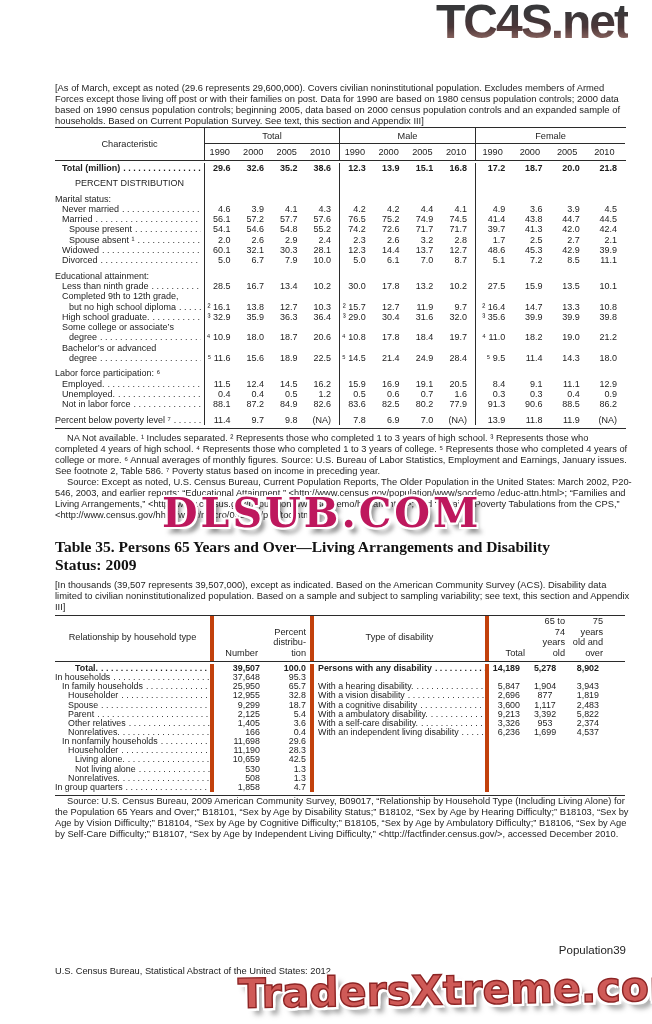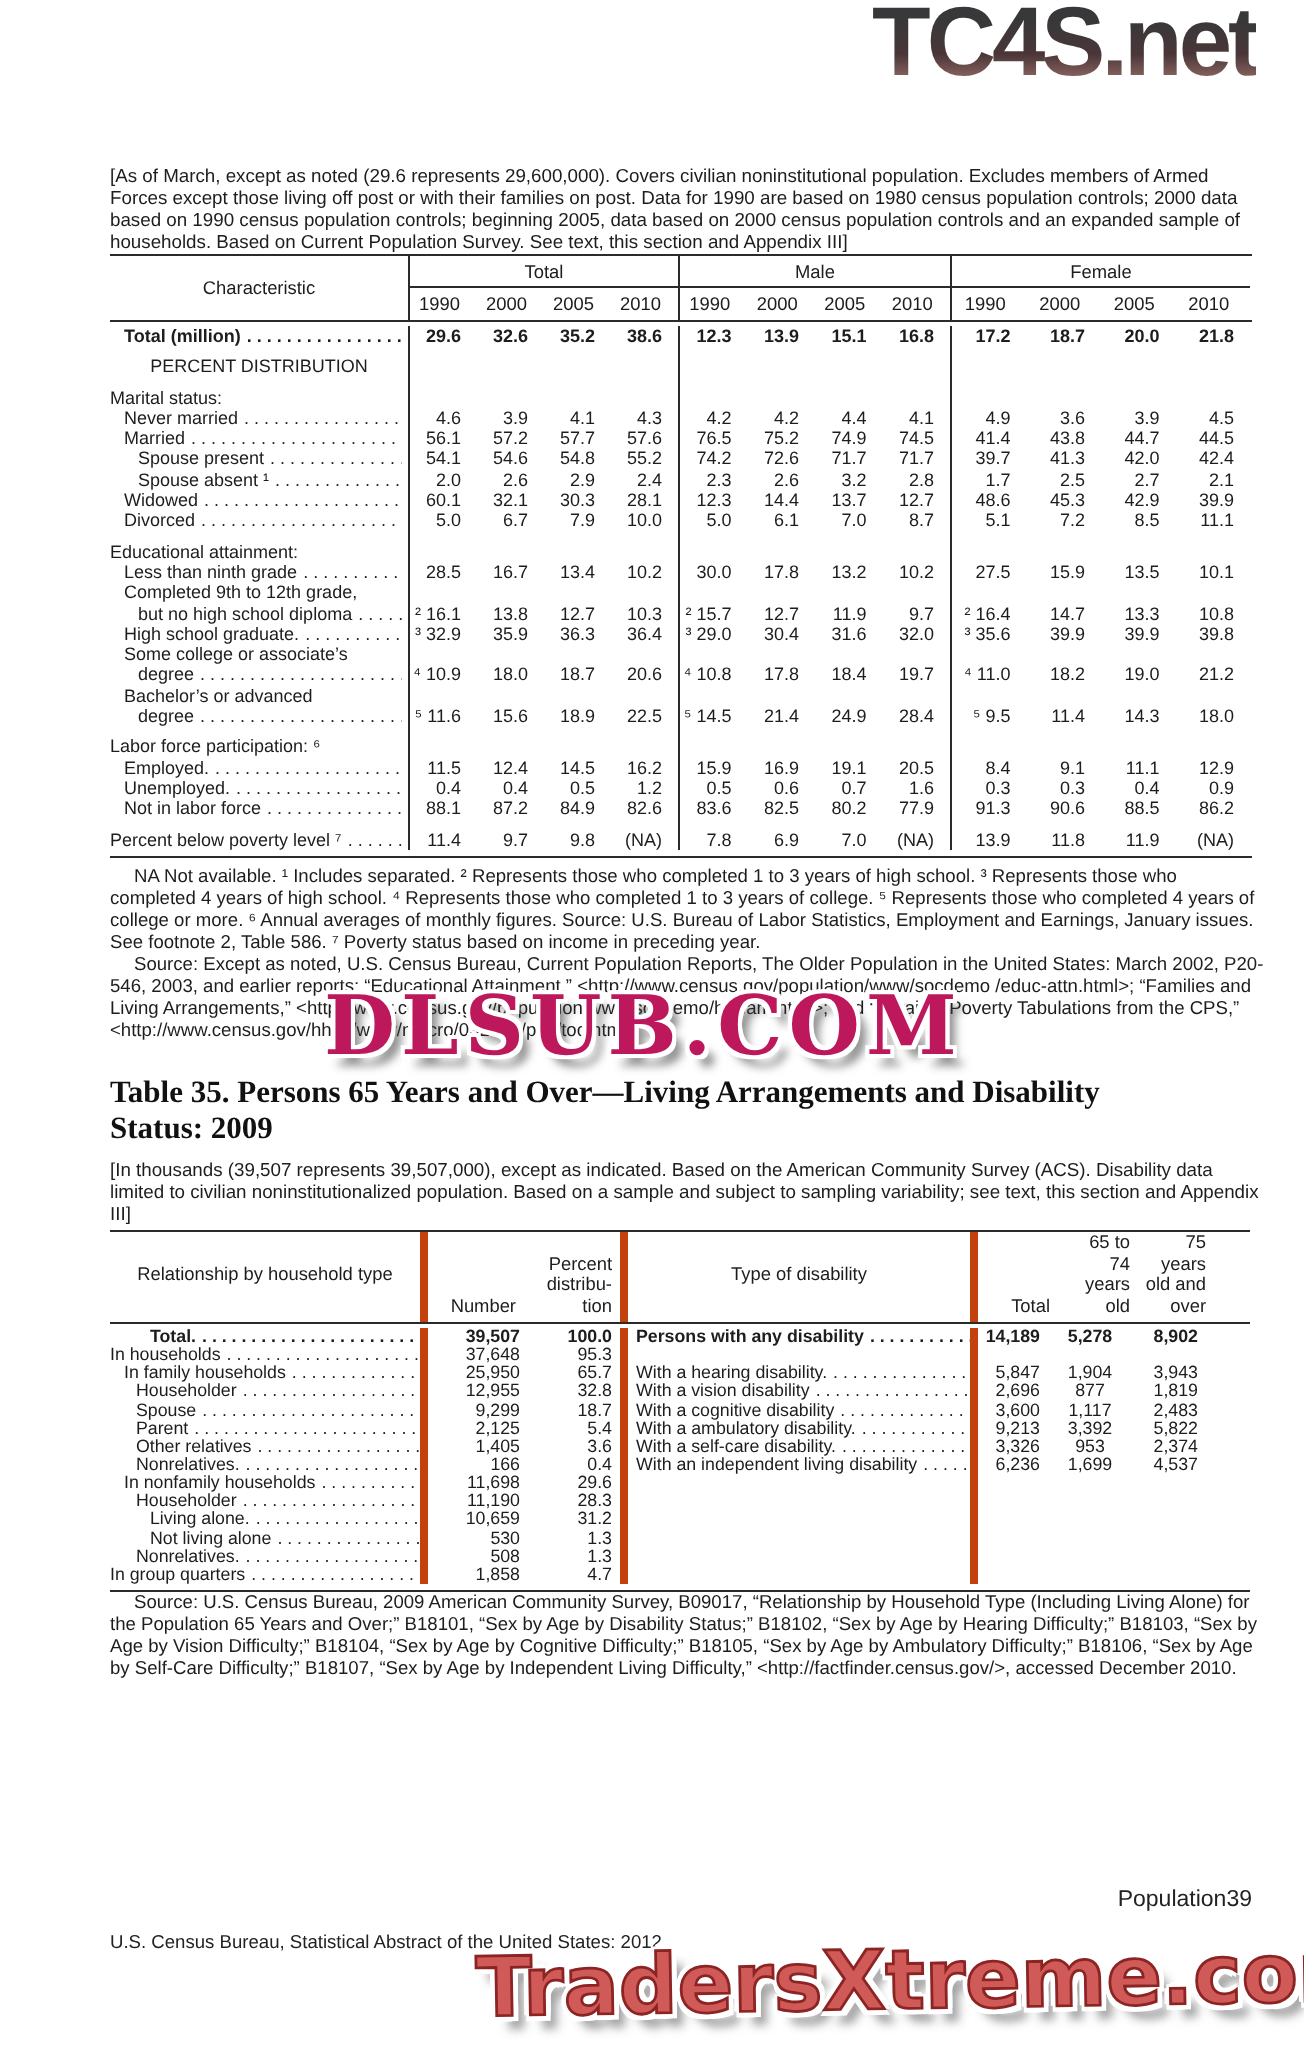--- a/index.html
+++ b/index.html
@@ -960,21 +960,21 @@
           <div class="c-tot bl"></div>
           <div class="c-a"></div>
           <div class="c-b"></div>
         </div>
         <div class="r35">
           <div class="c-lab i3">
             <span>Living alone.</span>
             <div class="dots"></div>
           </div>
           <div class="c-num bl">10,659</div>
-          <div class="c-pct">31.2</div>
+          <div class="c-pct">42.5</div>
           <div class="c-rlab bl"></div>
           <div class="c-tot bl"></div>
           <div class="c-a"></div>
           <div class="c-b"></div>
         </div>
         <div class="r35">
           <div class="c-lab i3">
             <span>Not living alone</span>
             <div class="dots"></div>
           </div>

